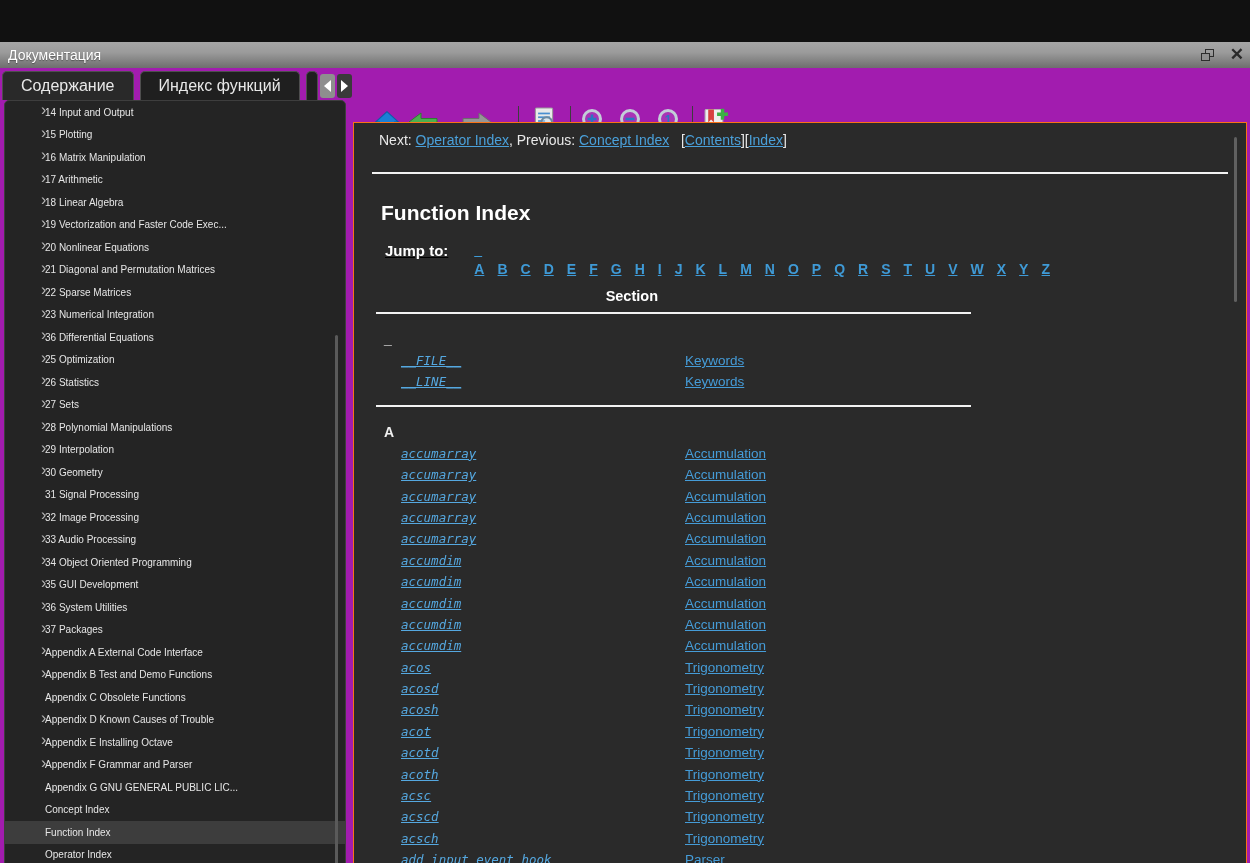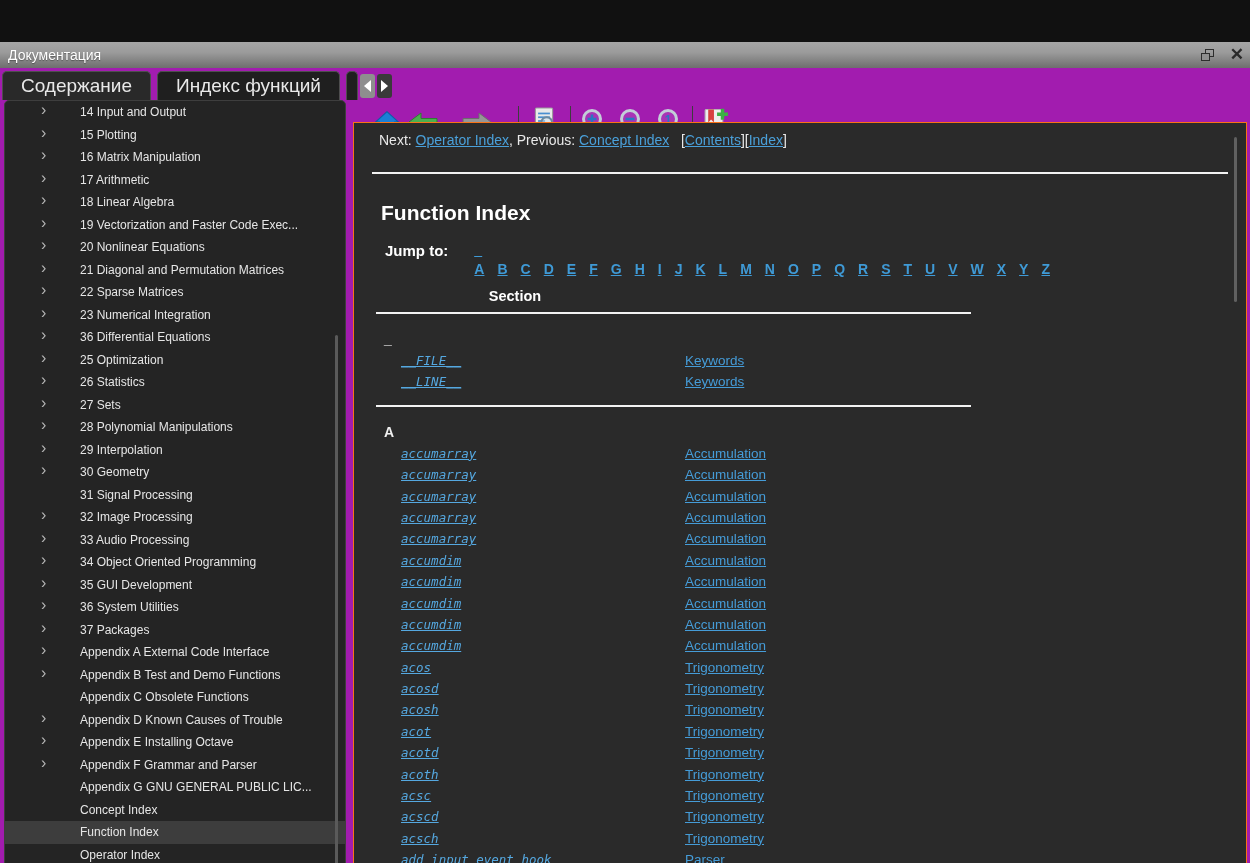--- a/index.html
+++ b/index.html
@@ -13,21 +13,21 @@
   .title-text { color:#ffffff; font-size:14px; padding-left:8px; text-shadow:0 1px 1px rgba(0,0,0,.35); }
   .win-controls { position:absolute; right:6px; top:0; height:26px; display:flex; align-items:center; gap:16px; }
   .restore-btn { width:13px; height:12px; position:relative; cursor:default; }
   .restore-btn .sq1 { position:absolute; right:0; top:0; width:9px; height:8px; border:1.6px solid #2d2d2d; }
   .restore-btn .sq2 { position:absolute; left:0; bottom:0; width:9px; height:8px; border:1.6px solid #2d2d2d; background:#8f8f8f; }
   .close-btn { color:#2a2a2a; font-size:17px; font-weight:bold; line-height:26px; }
 
   
   .tabbar { position:absolute; left:2px; top:27px; width:350px; height:31px; display:flex; align-items:flex-end; }
   .tab { height:29px; border:1px solid #4e4e4e; border-bottom:none; border-radius:5px 5px 0 0;
-    background:#1f1f1f; color:#e8e8e8; font-size:19px; display:flex; align-items:center;
+    background:#1f1f1f; color:#e8e8e8; font-size:16px; display:flex; align-items:center;
     justify-content:center; padding:0 18px; margin-right:6px; white-space:nowrap; }
   .tab.active { background:#292929; }
   .tab.cut { width:54px; padding:16px 0 0 10px; justify-content:flex-start; overflow:hidden; margin-right:0; }
   .tab-scrolls { display:flex; align-items:center; gap:2px; height:29px; margin-left:2px; }
   .tsbtn { width:15px; height:24px; border-radius:3px; display:flex; align-items:center; justify-content:center; }
   .tsbtn.left { background:#8e8e8e; }
   .tsbtn.right { background:#3a3a3a; }
   .tsbtn .tri { width:0; height:0; }
   .tsbtn.left .tri { border-top:6px solid transparent; border-bottom:6px solid transparent; border-right:7px solid #ffffff; }
   .tsbtn.right .tri { border-top:6px solid transparent; border-bottom:6px solid transparent; border-left:7px solid #ffffff; }
@@ -37,47 +37,47 @@
   .tb-icon { position:absolute; top:40px; }
   .tb-sep { position:absolute; top:38px; width:1px; height:30px; background:#3d3d3d; }
   .caret { position:absolute; width:0; height:0; border-left:4px solid transparent; border-right:4px solid transparent; border-top:5px solid #9a9a9a; }
 
   
   .tree-panel { position:absolute; left:4px; top:58px; width:342px; height:789px;
     background:#242424; border:1px solid #3e3e3e; border-radius:5px; overflow:hidden; }
   .tree-row { height:22.5px; display:flex; align-items:center; position:relative; }
   .tree-row.selected { background:#3d3d3d; }
   .chev { position:absolute; left:36px; width:14px; color:#b5b5b5; font-size:16px; line-height:14px; top:2px; }
-  .tree-label { position:absolute; left:75px; color:#e6e6e6; font-size:12px; white-space:nowrap; }
+  .tree-label { position:absolute; left:40px; color:#e6e6e6; font-size:10px; white-space:nowrap; }
   .tree-scrollbar { position:absolute; right:7px; top:234px; width:3px; height:540px; background:#5a5a5a; border-radius:2px; }
 
   
   .content-panel { position:absolute; left:353px; top:80px; width:894px; height:767px;
     background:#2a2a2a; border:1px solid #f97316; border-radius:0; overflow:hidden; padding:9px 18px 0 18px; }
   .content-scrollbar { position:absolute; right:9px; top:14px; width:3px; height:165px; background:#606060; border-radius:2px; }
 
   .navline { margin-left:7px; color:#e9e9e9; font-size:14px; white-space:nowrap; }
   a.doc-link { color:#4aa0da; text-decoration:underline; cursor:pointer; }
   .hr-full { height:2px; background:#f2f2f2; margin-top:24px; }
   .hr-short { height:2px; background:#f2f2f2; width:595px; margin-left:4px; }
 
   .page-title { margin:27px 0 0 9px; color:#ffffff; font-size:21px; font-weight:bold; }
 
-  .jump-block { display:flex; margin:17px 0 0 13px; }
+  .jump-block { display:flex; margin:17px 0 0 13px;text-decoration:underline; }
   .jump-label { color:#ffffff; font-size:15px; font-weight:bold; }
   .jump-cols { margin-left:26px; }
   .jump-underscore { display:block; font-weight:bold; font-size:14px; }
   .alphabet { display:flex; gap:13px; margin-top:3px; }
   .letter-link { color:#3f9ad6; font-weight:bold; font-size:14px; text-decoration:underline; cursor:pointer; }
 
   .table-wrap { margin-top:11px; }
   .thead { display:flex; }
   .th { color:#ffffff; font-weight:bold; font-size:14.5px; text-align:center; }
   .th.c1 { width:313px; }
-  .th.c2 { width:286px; }
+  .th.c2 { width:286px;text-align:right; }
   .thead { margin-bottom:8px; }
 
   .group-letter { color:#f0f0f0; font-weight:bold; font-size:14px; margin:17px 0 4px 12px; height:18px; }
   .index-row { height:21.4px; display:flex; align-items:flex-start; }
   .fn-link { width:313px; padding-left:29px; font-family:"DejaVu Sans Mono", monospace; font-style:italic;
     font-size:12.5px; color:#55a8e0; text-decoration:underline; cursor:pointer; white-space:nowrap; }
   .sec-link { color:#459cd8; font-size:13.5px; text-decoration:underline; cursor:pointer; white-space:nowrap; }
   .group-div { margin-top:9px; }
 
   

